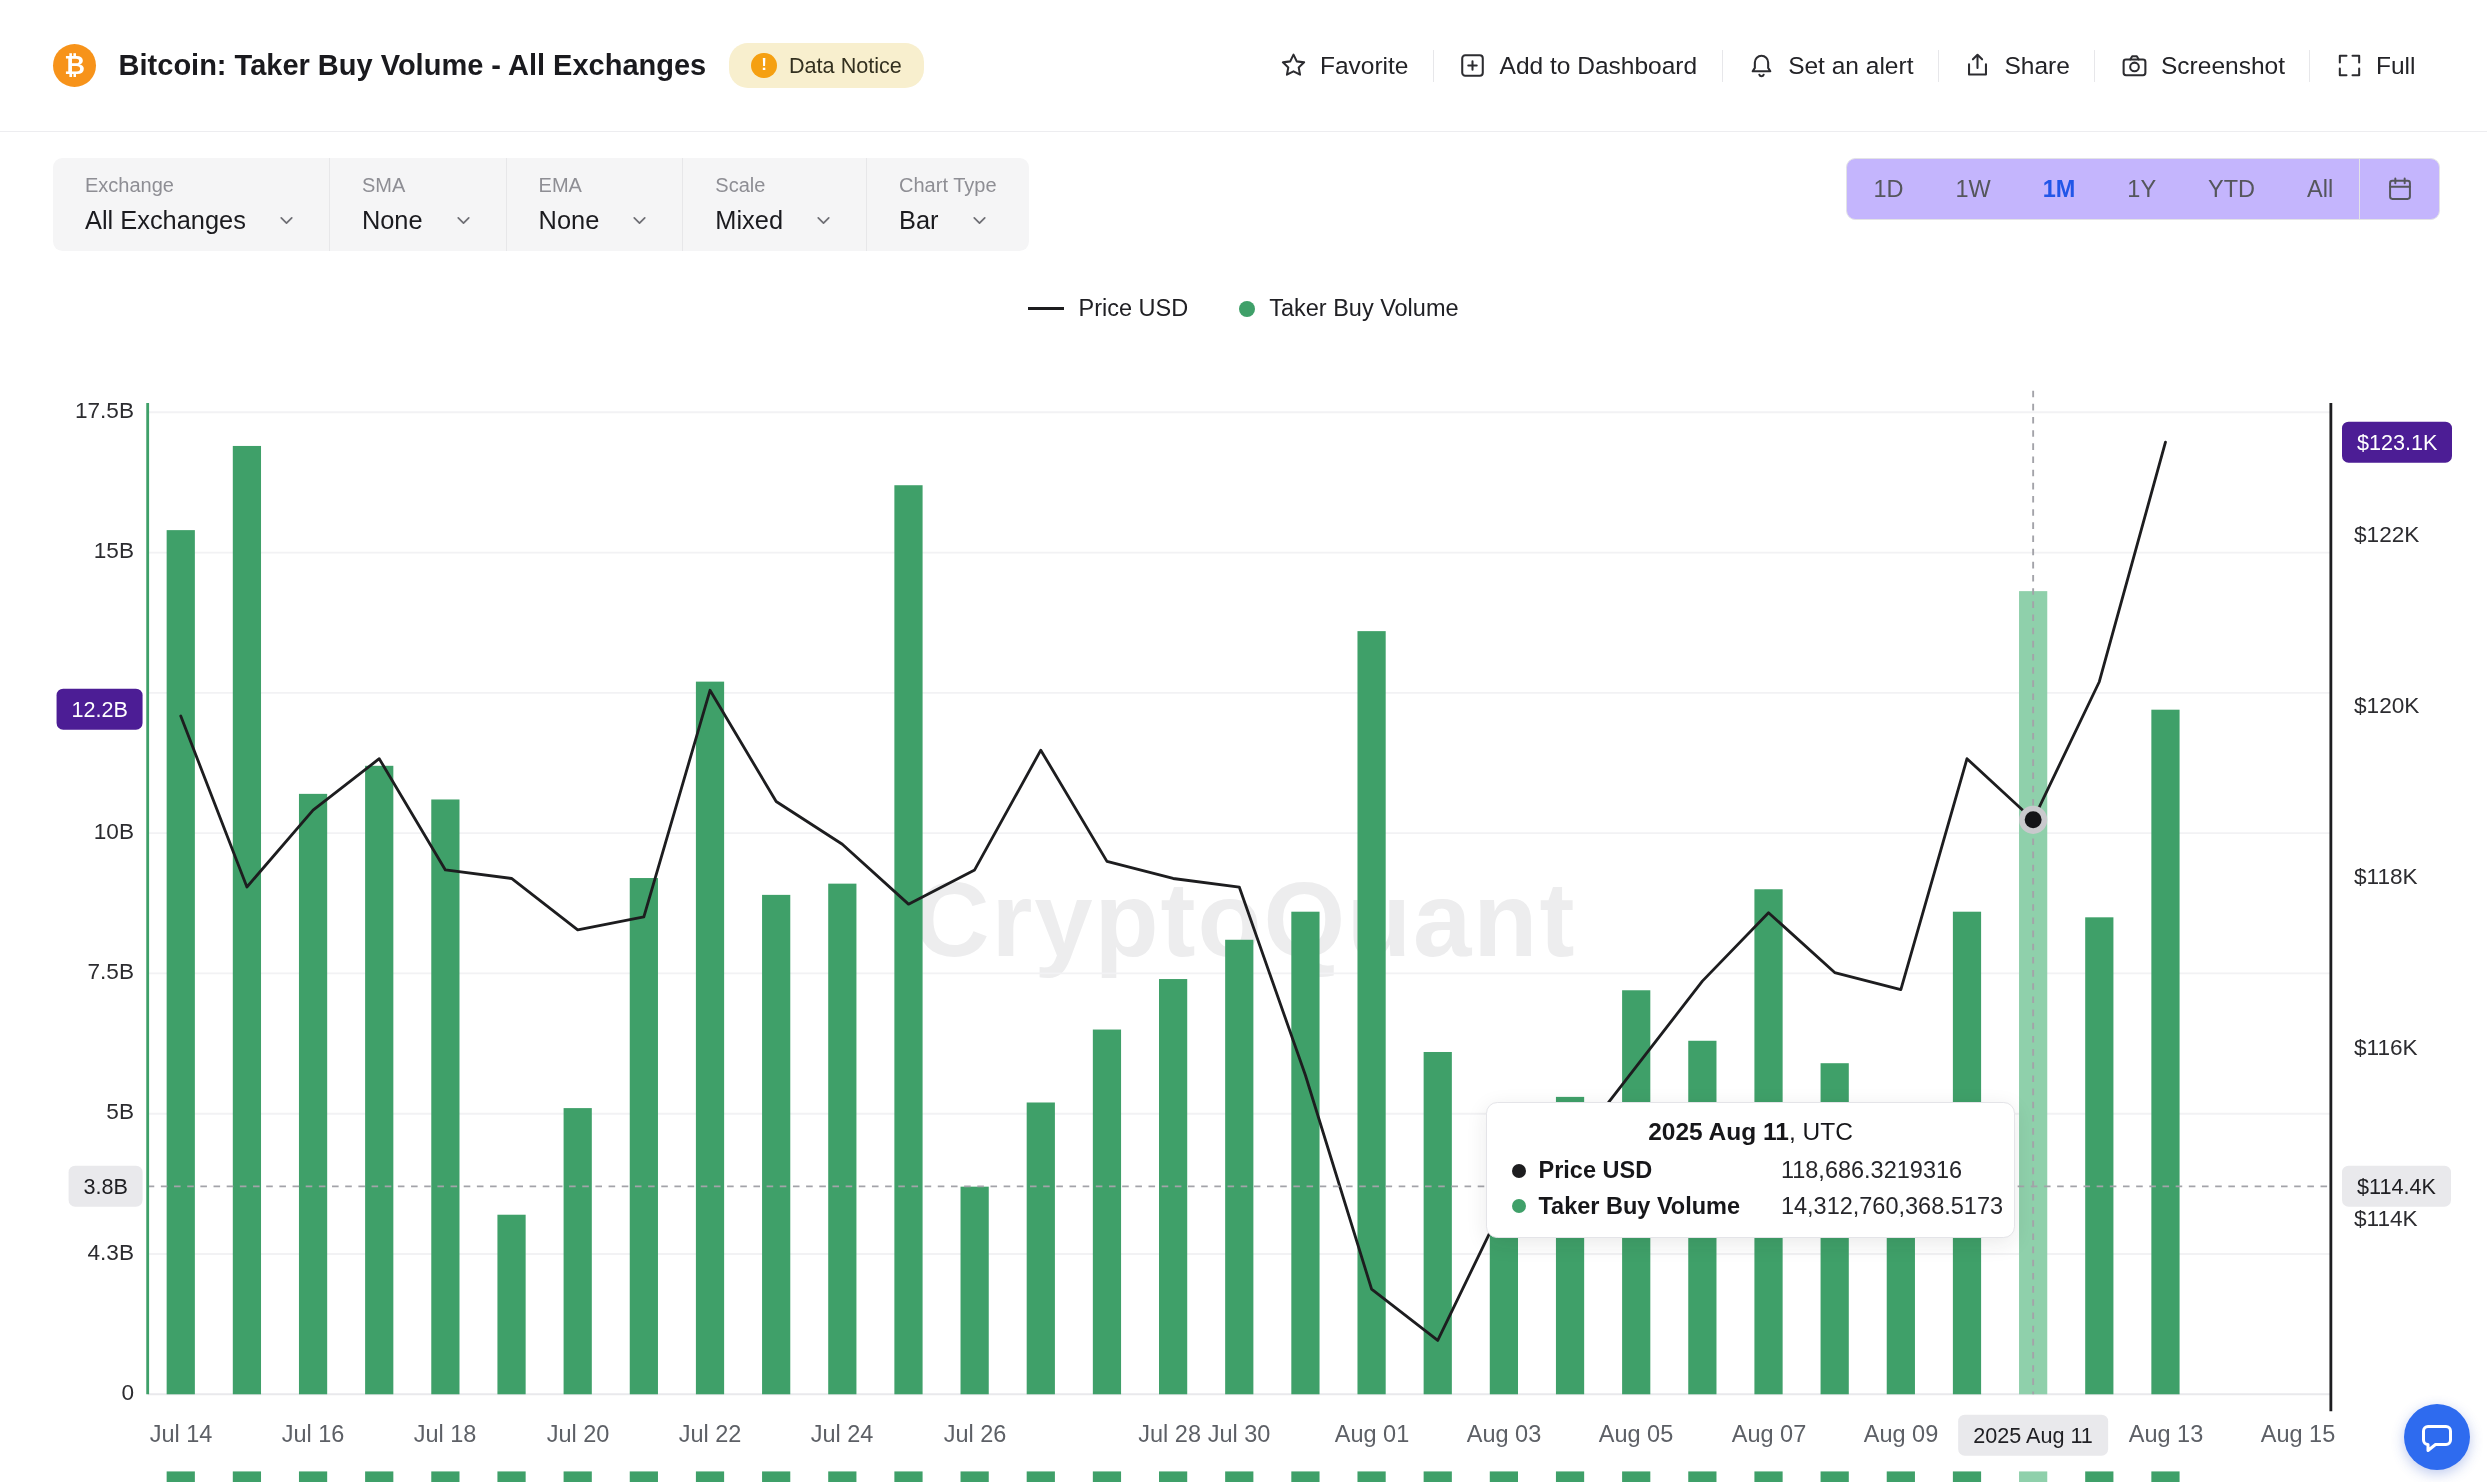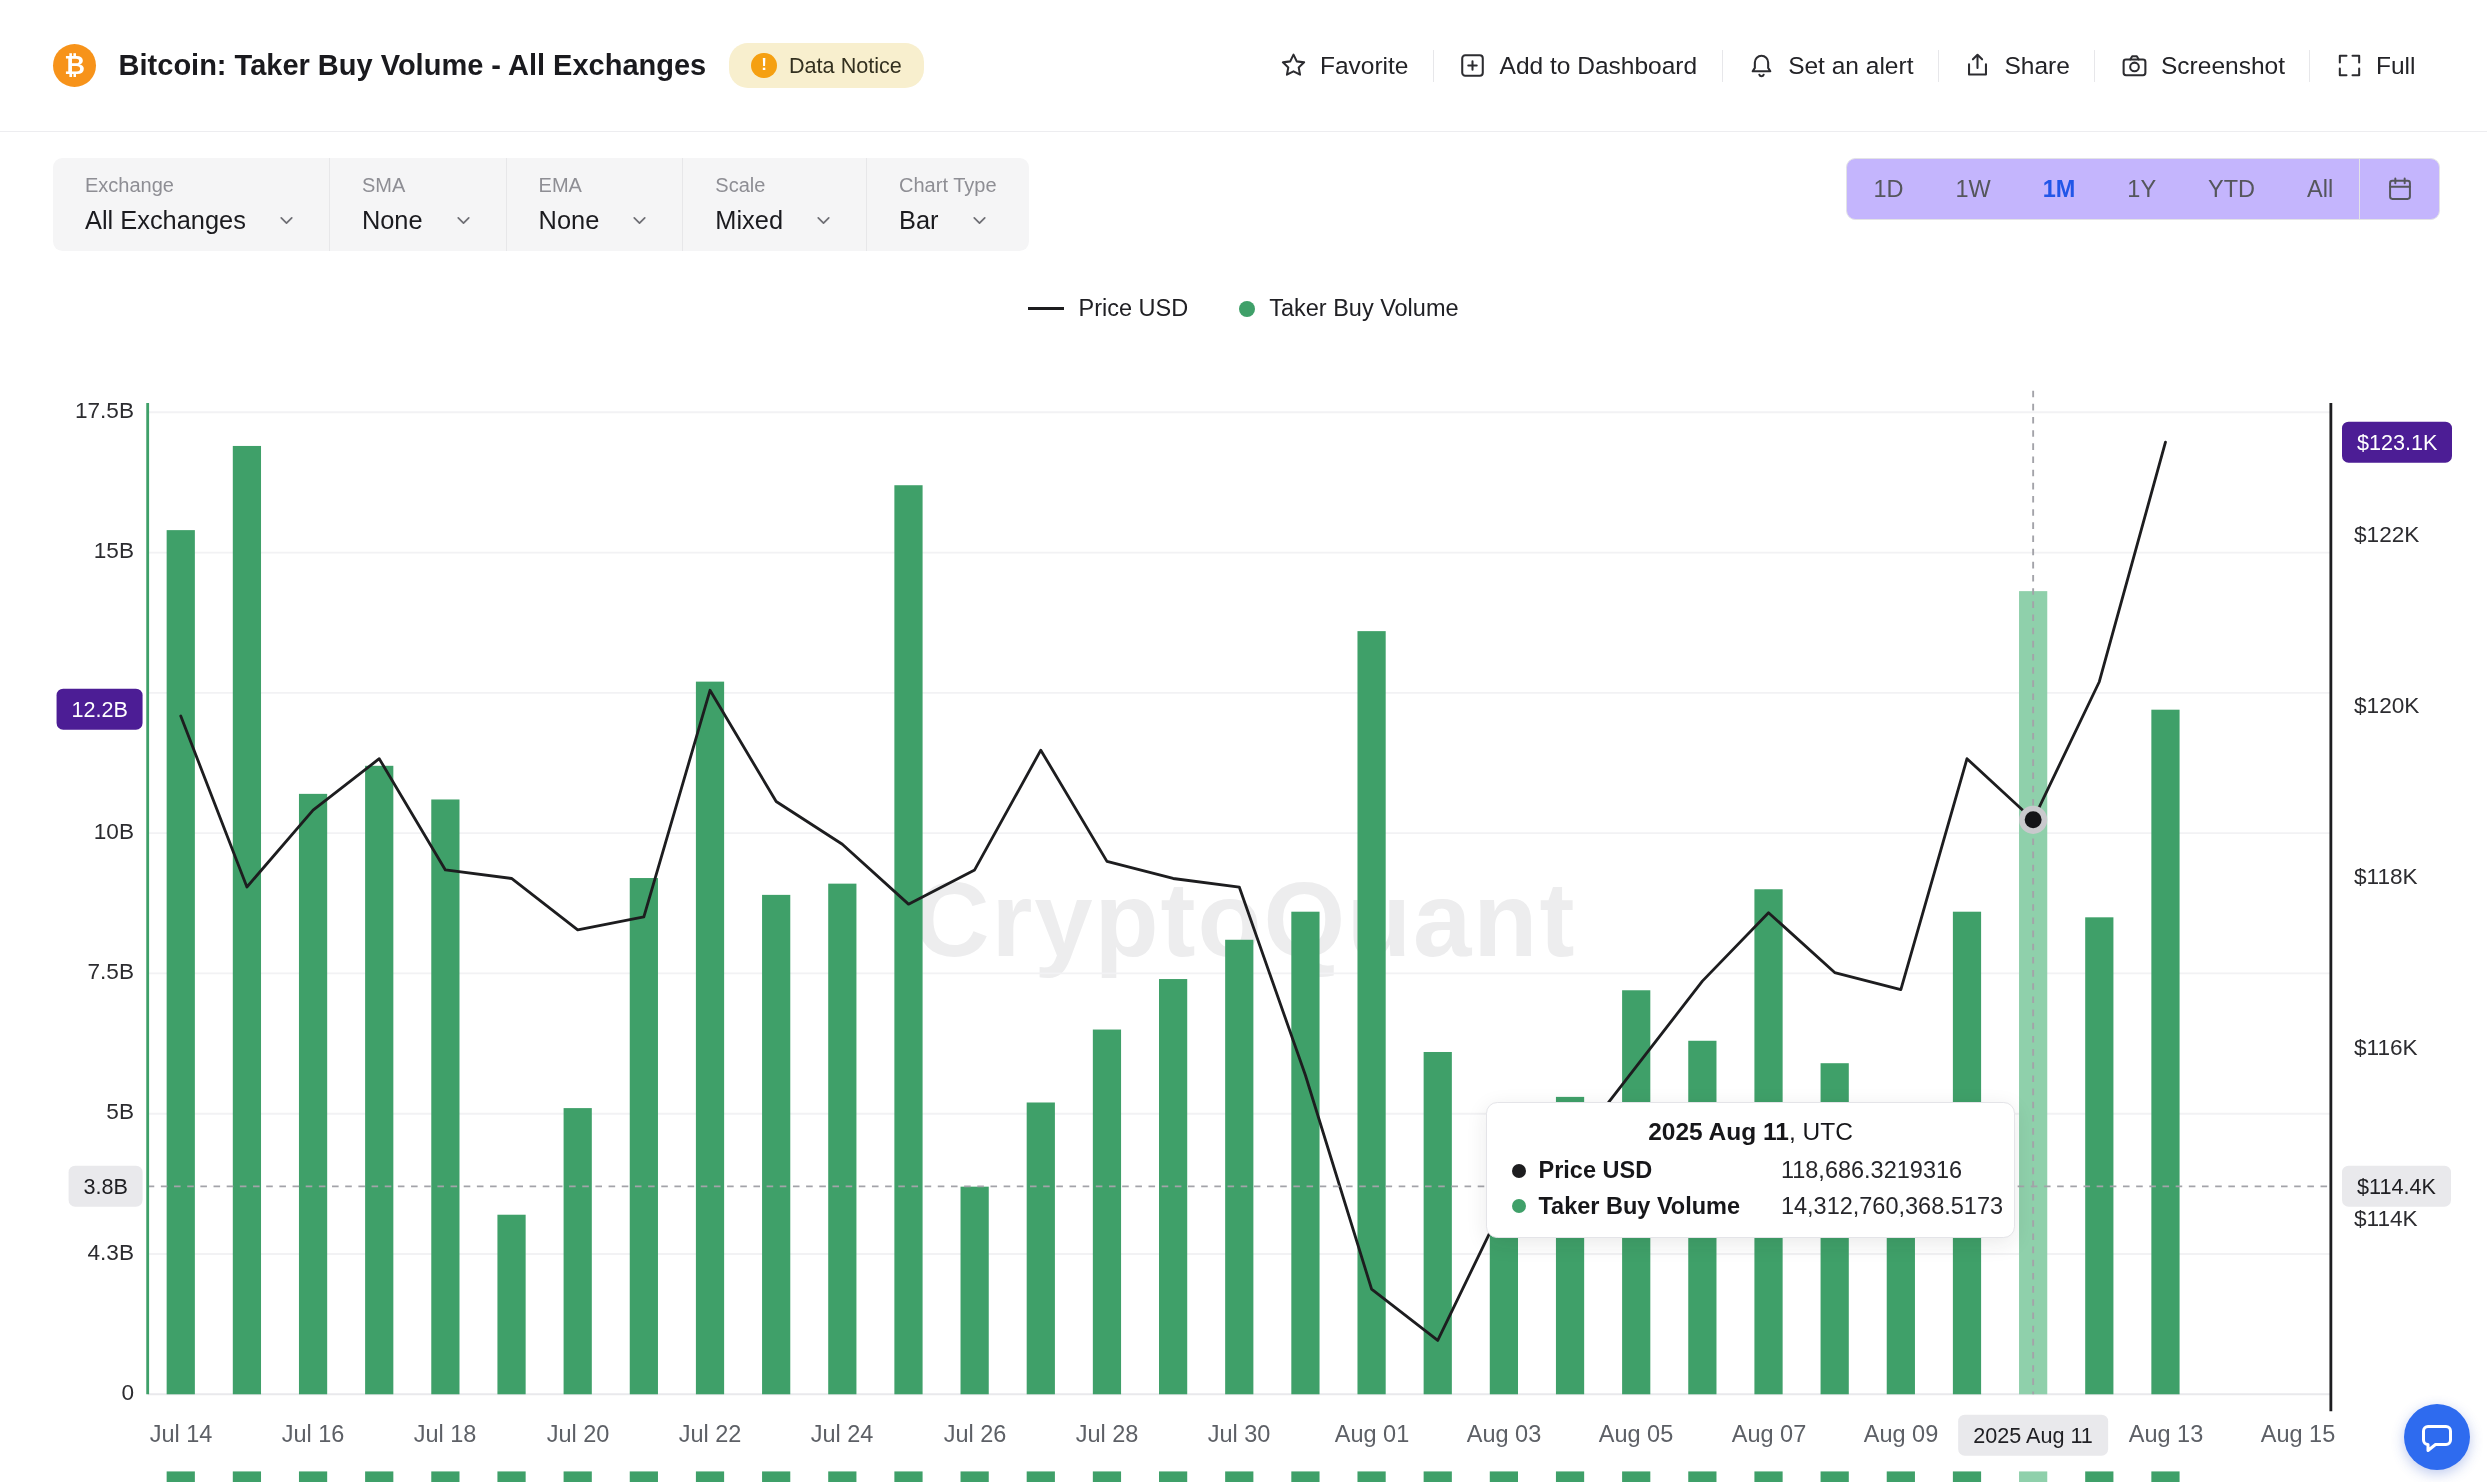--- a/index.html
+++ b/index.html
@@ -173,21 +173,21 @@
       <div class="tickR" style="top: 864px;">$118K</div>
       <div class="tickR" style="top: 1035px;">$116K</div>
       <div class="tickR" style="top: 1206px;">$114K</div>
       <div class="tickX" style="left: 181px;">Jul 14</div>
       <div class="tickX" style="left: 313px;">Jul 16</div>
       <div class="tickX" style="left: 445px;">Jul 18</div>
       <div class="tickX" style="left: 578px;">Jul 20</div>
       <div class="tickX" style="left: 710px;">Jul 22</div>
       <div class="tickX" style="left: 842px;">Jul 24</div>
       <div class="tickX" style="left: 975px;">Jul 26</div>
-      <div class="tickX" style="left: 1107px;">Jul 28</div>
+      <div class="tickX" style="left: 1107px; text-align: right;">Jul 28</div>
       <div class="tickX" style="left: 1239px;">Jul 30</div>
       <div class="tickX" style="left: 1372px;">Aug 01</div>
       <div class="tickX" style="left: 1504px;">Aug 03</div>
       <div class="tickX" style="left: 1636px;">Aug 05</div>
       <div class="tickX" style="left: 1769px;">Aug 07</div>
       <div class="tickX" style="left: 1901px;">Aug 09</div>
       <div class="tickX" style="left: 2166px;">Aug 13</div>
       <div class="tickX" style="left: 2298px;">Aug 15</div>
     </div>
 

